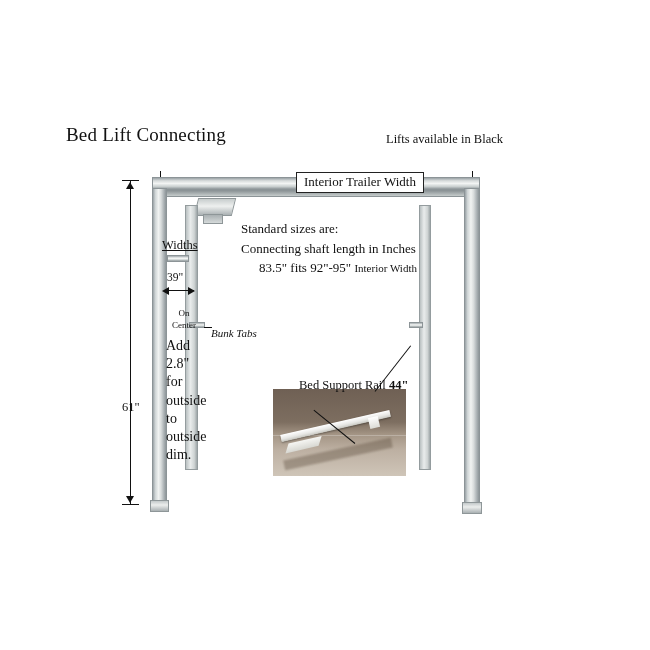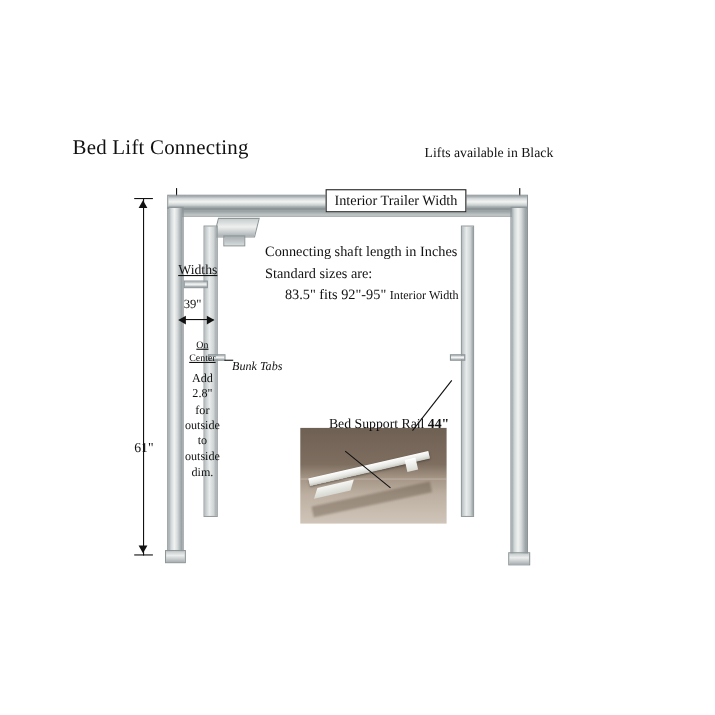--- a/index.html
+++ b/index.html
@@ -148,22 +148,21 @@
 
   #oncenter {
     left: 166px; top: 307px;
     font-size: 9px;
     text-align: center;
     width: 36px;
     line-height: 1.35;
   }
   #addstack {
     left: 166px; top: 337px;
-    font-size: 11px;
-    text-align: center;
+    font-size: 14px;
     width: 36px;
     line-height: 1.3;
   }
 
   #bunk-tabs-label { left: 211px; top: 327px; font-size: 11px; font-style: italic; }
 
   #dim-61 { left: 122px; top: 400px; font-size: 12.5px; }
 
   #bed-support-rail {
     left: 299px; top: 378px;
@@ -334,32 +333,32 @@
   <div class="rail" id="mid-rail-left"></div>
   <div class="rail" id="bunk-tab-left"></div>
   <div class="rail" id="bunk-tab-right"></div>
 
   <div class="foot" id="foot-left"></div>
   <div class="foot" id="foot-right"></div>
 
   <div class="boxed" id="interior-trailer-width">Interior Trailer Width</div>
 
   <div class="plain" id="shaft-text">
+    <div>Standard sizes are:</div>
     <div>Connecting shaft length in Inches</div>
-    <div>Standard sizes are:</div>
     <div class="l3"><span>83.5" fits 92"-95"</span> <span class="small">Interior Width</span></div>
   </div>
 
   <div class="plain" id="widths-label">Widths</div>
   <div class="plain" id="dim-39">39"</div>
   <div class="dimline" id="h39-line"></div>
   <div class="arrowhead ah-left" id="ah39-l"></div>
   <div class="arrowhead ah-right" id="ah39-r"></div>
 
-  <div id="oncenter" class="plain" style="white-space:pre-line;text-decoration:underline;">On
+  <div id="oncenter" class="plain" style="white-space:pre-line;">On
 Center</div>
   <div id="addstack" class="plain" style="white-space:pre-line;">Add
 2.8"
 for
 outside
 to
 outside
 dim.</div>
 
   <div class="leader" id="leader-bunk"></div>

